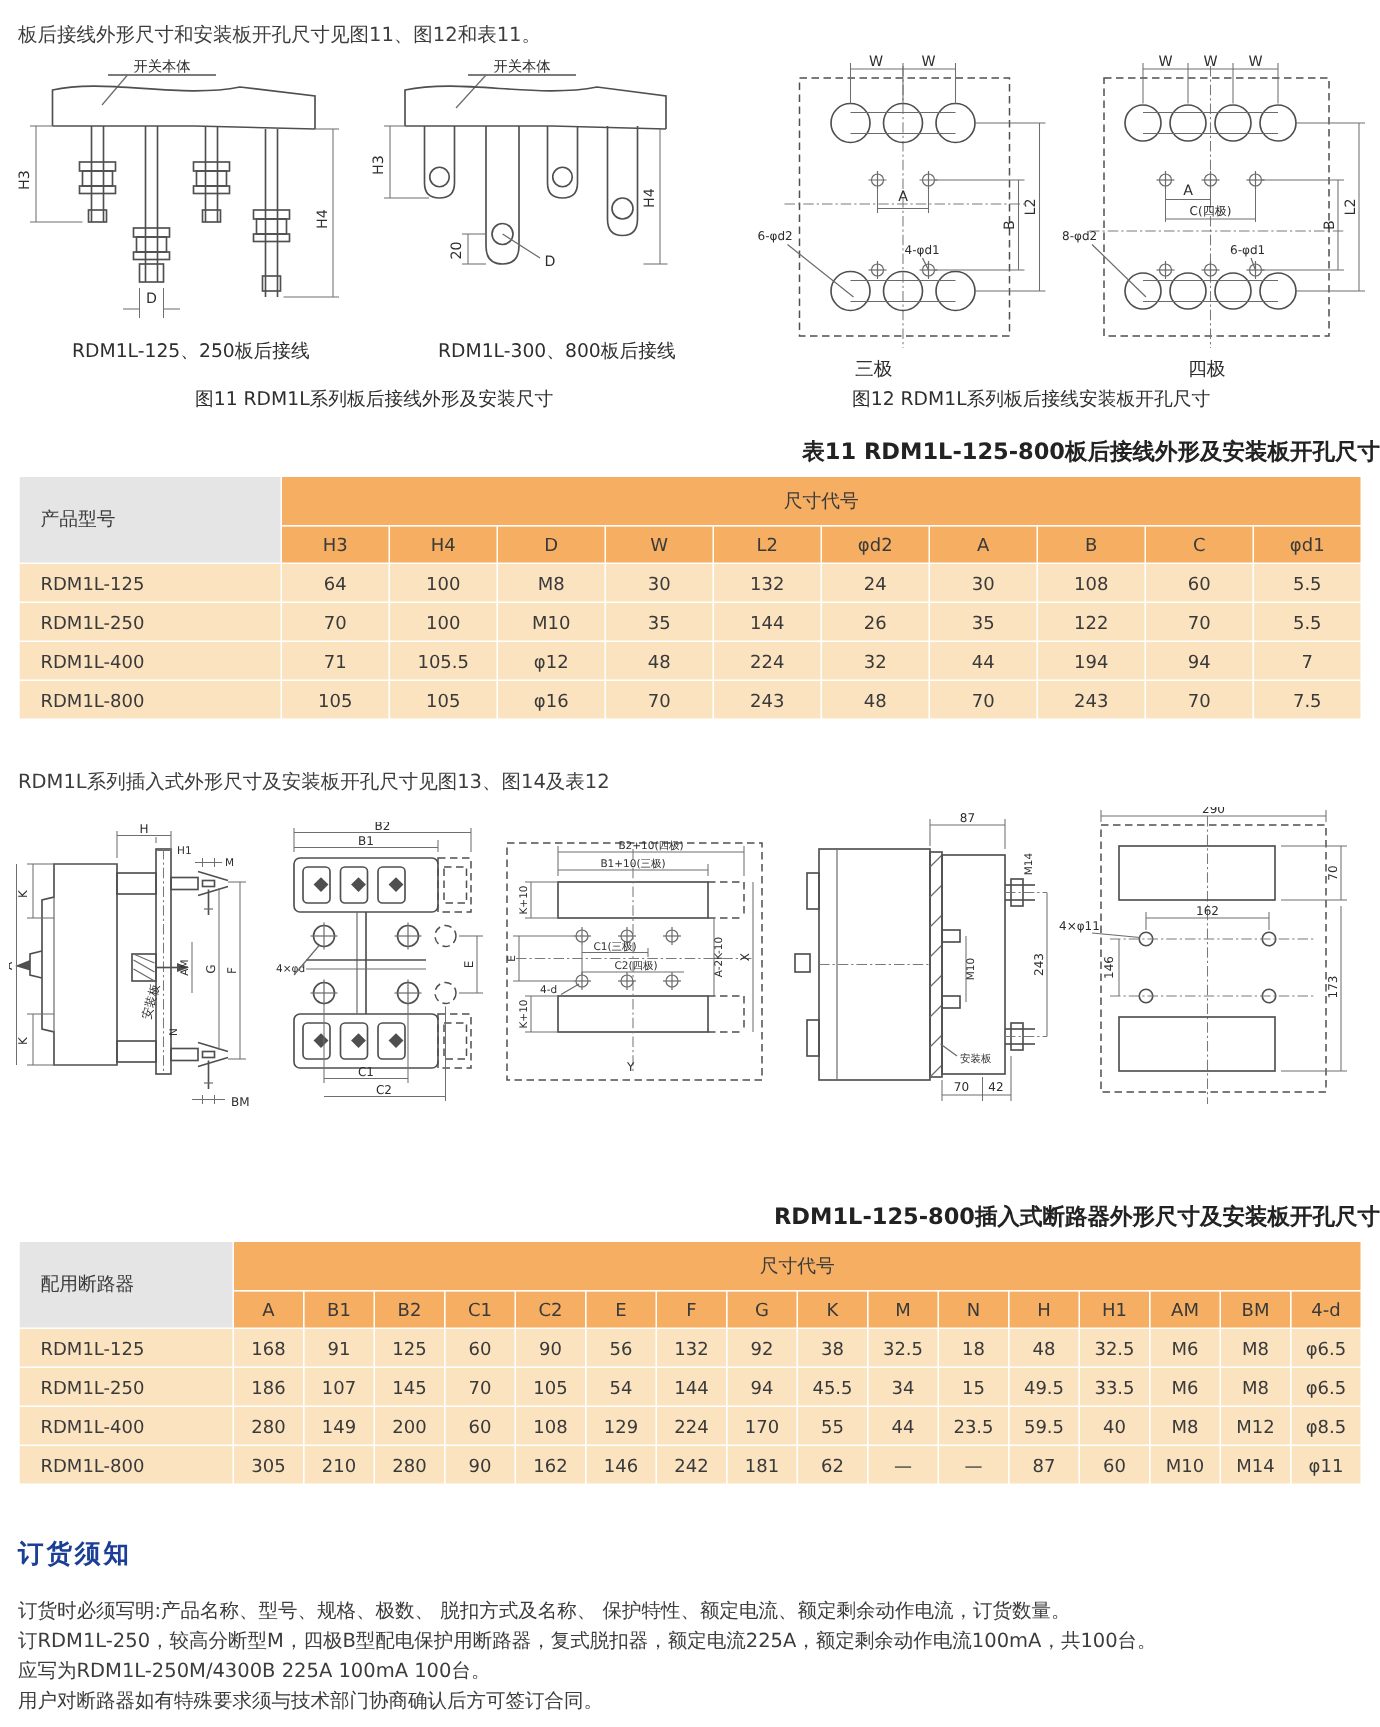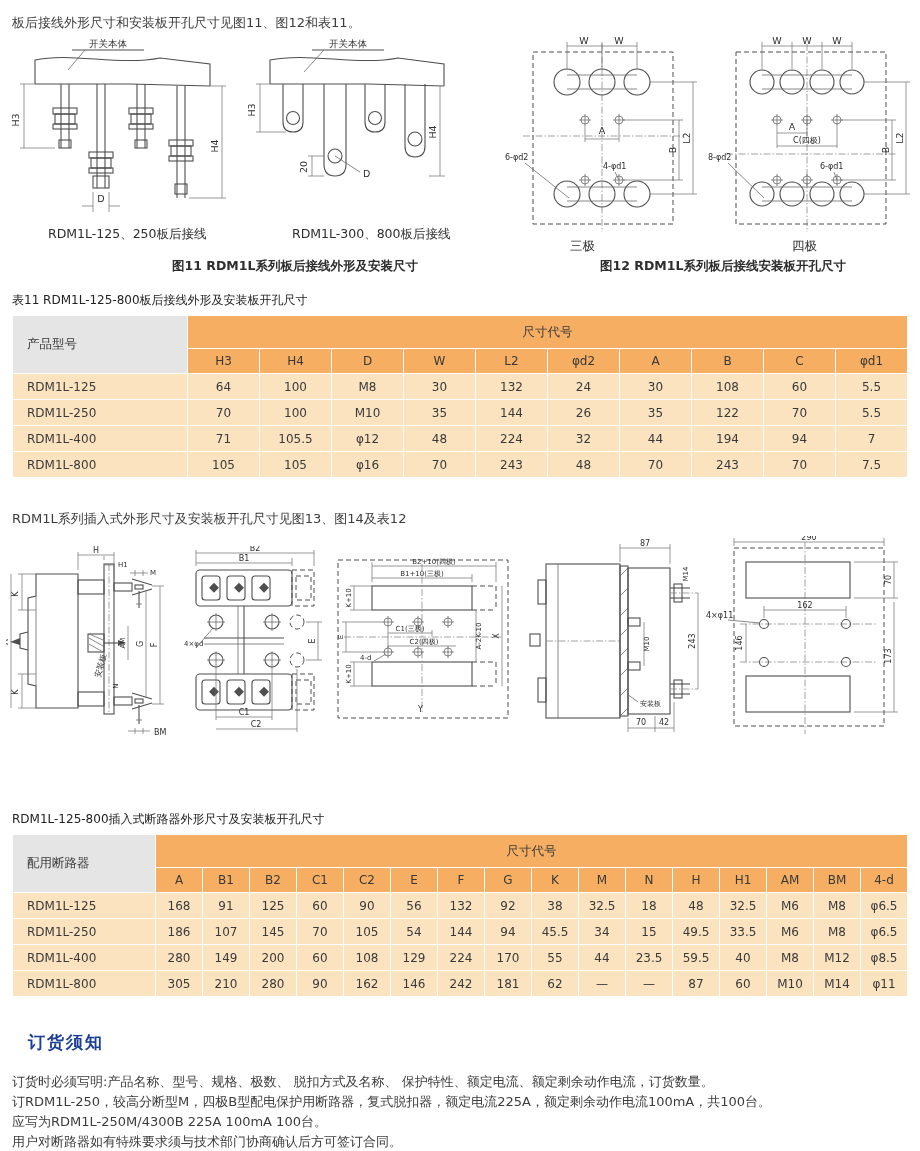--- a/index.html
+++ b/index.html
@@ -4,22 +4,22 @@
 <style>
   html,body{margin:0;padding:0;background:#fff;}
   body{width:920px;height:1151px;font-family:"DejaVu Sans","Liberation Sans",sans-serif;color:#3c3c3c;position:relative;overflow:hidden;}
   .txt{font-size:13px;}
   #intro{margin:14px 0 0 12px;}
   .figrow{position:relative;}
   #figrow1{height:246px;margin-top:4px;}
   #figrow2{height:252px;margin-top:6px;}
   .figrow svg{position:absolute;}
   .figcap{position:absolute;font-size:12.5px;color:#2e2e2e;white-space:nowrap;}
-  .figcap.center{text-align:center;font-weight:bold;}
-  .tbl-title{font-size:12px;font-weight:normal;color:#222;margin:10px 0 6px 12px;}
+  .figcap.center{text-align:left;}
+  .tbl-title{font-size:15px;font-weight:bold;color:#222;margin:10px 0 6px 12px;text-align:right;}
   table.dims{border-collapse:collapse;table-layout:fixed;width:896px;margin-left:12px;}
   table.dims td{background:#fbe3c0;border:1px solid #fff;text-align:center;font-size:12px;color:#3a3a3a;padding:0;}
   table.dims .group-head{background:#f5ae62;height:32px;font-size:12.5px;}
   table.dims .model-head{background:#e5e5e5;text-align:left;padding-left:14px;font-size:12.5px;}
   table.dims .sub-row td{background:#f5ae62;height:24px;}
   table.dims tbody td{height:25px;}
   table.dims td.model-cell{text-align:left;padding-left:14px;}
   .t11 .model-head{width:160px;}
   .t12 .model-head{width:128px;}
   
@@ -27,21 +27,21 @@
   .lt{stroke:#6a6a6a;stroke-width:0.8;fill:none;}
   .dsh{stroke:#4f4f4f;stroke-width:1;fill:none;stroke-dasharray:5 3;}
   .dd{stroke:#7a7a7a;stroke-width:0.7;fill:none;stroke-dasharray:7 2 1.5 2;}
   .dm{stroke:#6f6f6f;stroke-width:0.7;fill:none;}
   .tx{font-size:9.5px;fill:#2d2d2d;font-family:"DejaVu Sans",sans-serif;}
   .tx8{font-size:8px;fill:#2d2d2d;font-family:"DejaVu Sans",sans-serif;}
   .tx7{font-size:7px;fill:#2d2d2d;font-family:"DejaVu Sans",sans-serif;}
   .mid{text-anchor:middle;}
   .fil{fill:#4f4f4f;stroke:none;}
   #ordering{margin:34px 0 0 12px;}
-  #ordering h2{font-size:17px;letter-spacing:2px;margin:0 0 18px 16px;}
+  #ordering h2{font-size:17px;letter-spacing:2px;margin:0 0 18px 0;}
   #ordering p{font-size:13px;line-height:19px;margin:0 0 1px 0;color:#3c3c3c;}
 </style>
 </head>
 <body>
 
 <svg width="0" height="0" style="position:absolute">
   <defs>
     <g id="xh">
         <circle r="4" class="lt"></circle>
         <line x1="-6" y1="0" x2="6" y2="0" class="lt"></line>
@@ -601,21 +601,21 @@
     <line x1="22" y1="84" x2="54" y2="87" class="lt"></line>
     <line x1="40" y1="88" x2="40" y2="126" class="dm"></line>
     <text x="36" y="107" class="tx8" transform="rotate(-90 36 107)" text-anchor="middle">146</text>
     <line x1="188" y1="66" x2="188" y2="176" class="dm"></line>
       <line x1="148" y1="176" x2="192" y2="176" class="dm"></line>
     <text x="185" y="120" class="tx8" transform="rotate(-90 185 120)" text-anchor="middle">173</text>
   </svg>
 
 </div>
 
-<div class="tbl-title" style="margin-top:25px">RDM1L-125-800插入式断路器外形尺寸及安装板开孔尺寸</div>
+<div class="tbl-title" style="margin-top:14px">RDM1L-125-800插入式断路器外形尺寸及安装板开孔尺寸</div>
 <table class="dims t12">
   <tbody>
       <tr>
     <td class="model-head" rowspan="2">配用断路器</td>
     <td class="group-head" colspan="16">尺寸代号</td>
   </tr>
   <tr class="sub-row">
         <td>A</td>
         <td>B1</td>
         <td>B2</td>

